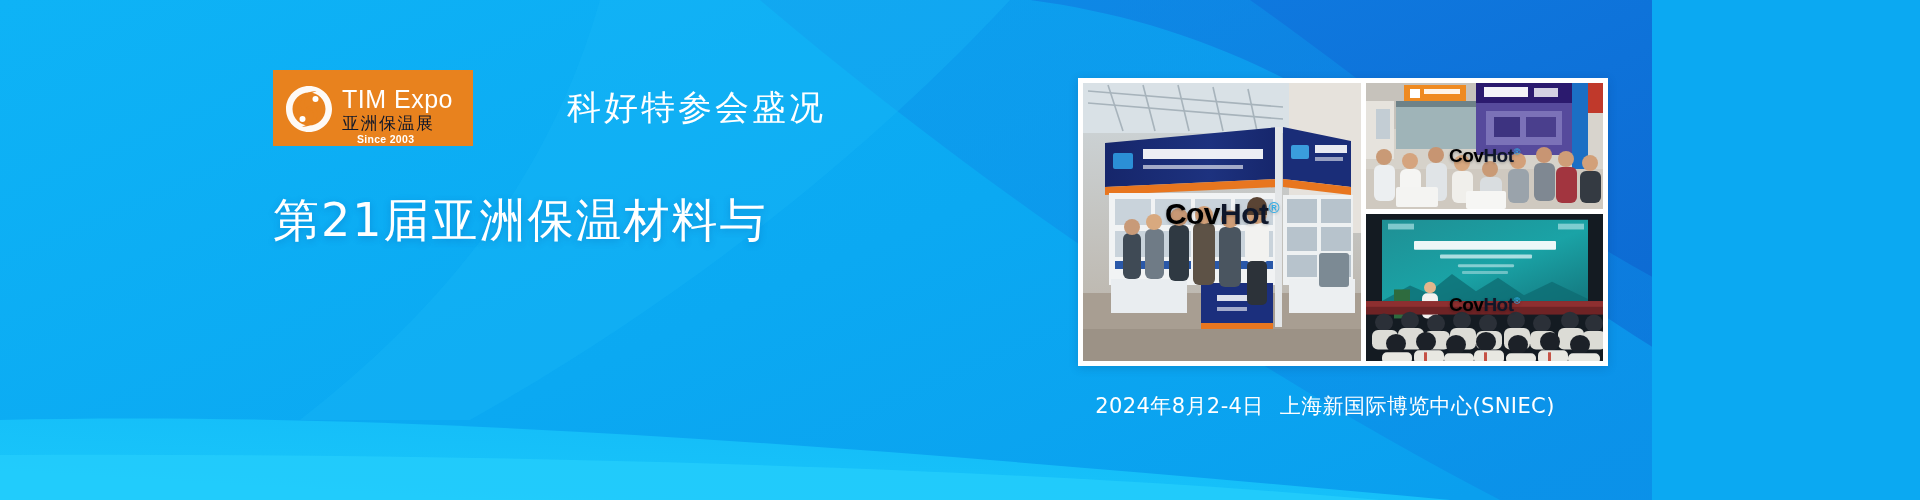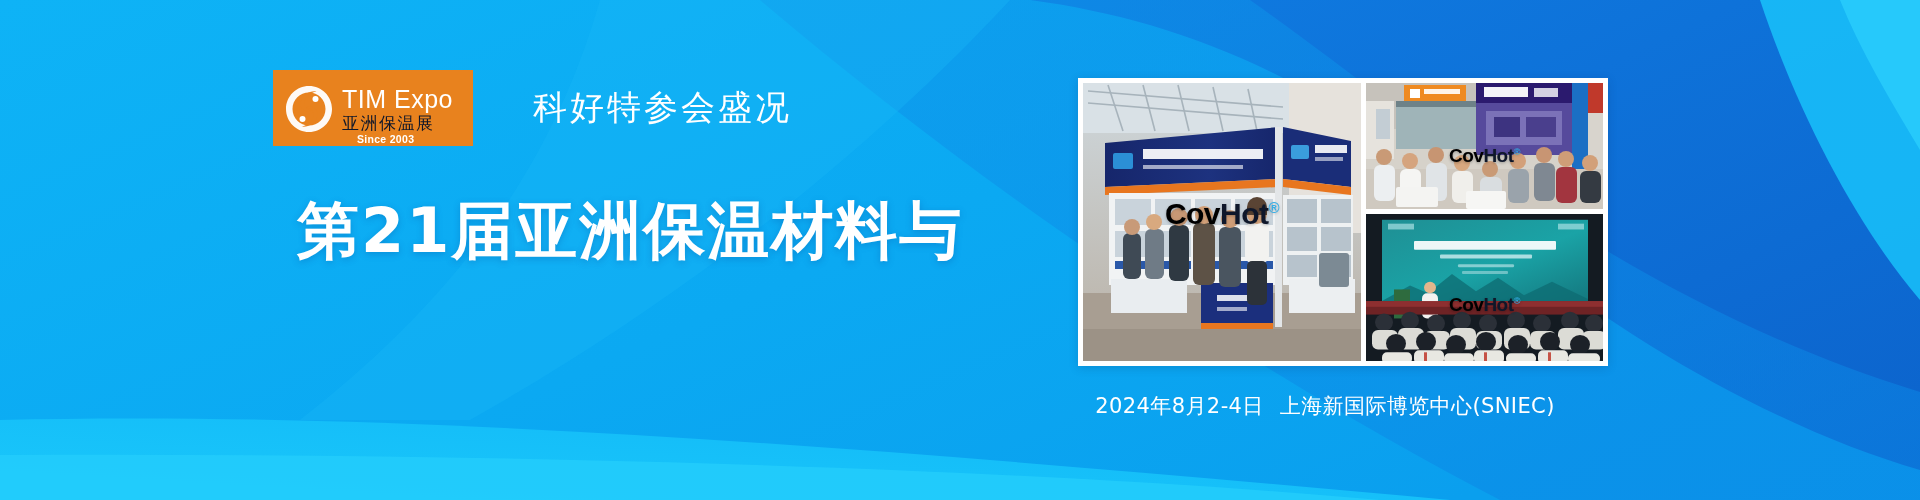--- a/index.html
+++ b/index.html
@@ -5,21 +5,21 @@
   * { margin:0; padding:0; box-sizing:border-box; }
   html, body { width:1920px; height:500px; overflow:hidden; }
   body {
     font-family:"Liberation Sans","DejaVu Sans",sans-serif;
     background:#0BA9F2;
   }
 
   
   .banner{
     position:relative;
-    width:1920px; height:500px;
+    width:1652px; height:500px;
     overflow:hidden;
     background:#0BA9F2;
   }
 
   
   .bg-layer{ position:absolute; inset:0; overflow:hidden; }
   .bg-layer svg{ display:block; width:1920px; height:500px; }
 
   
   .left-col{
@@ -77,41 +77,40 @@
   .logo-since{
     position:absolute;
     left:84px; bottom:1px;
     color:#ffffff;
     font-size:10.5px;
     font-weight:bold;
     letter-spacing:.3px;
   }
 
   .eyebrow{
-    margin-left:60px;
+    margin-left:94px;
     color:#ffffff;
     font-size:34px;
     letter-spacing:3px;
     font-family:"DejaVu Sans","Liberation Sans",sans-serif;
     white-space:nowrap;
   }
 
   
   .headline{
     position:absolute;
     left:273px; top:190px;
     color:#ffffff;
-    font-size:62px;
-    font-weight:bold;
+    font-size:46px;
+    font-weight:normal;
     letter-spacing:2px;
     line-height:1.32;
     font-family:"DejaVu Sans","Liberation Sans",sans-serif;
     text-shadow:0 2px 7px rgba(0,70,150,.28);
     white-space:nowrap;
-    margin-left:24px;
   }
   .headline .ln{ display:block; }
 
   
   .collage{
     position:absolute;
     left:1078px; top:78px;
     width:530px; height:288px;
     background:#ffffff;
     padding:5px;

